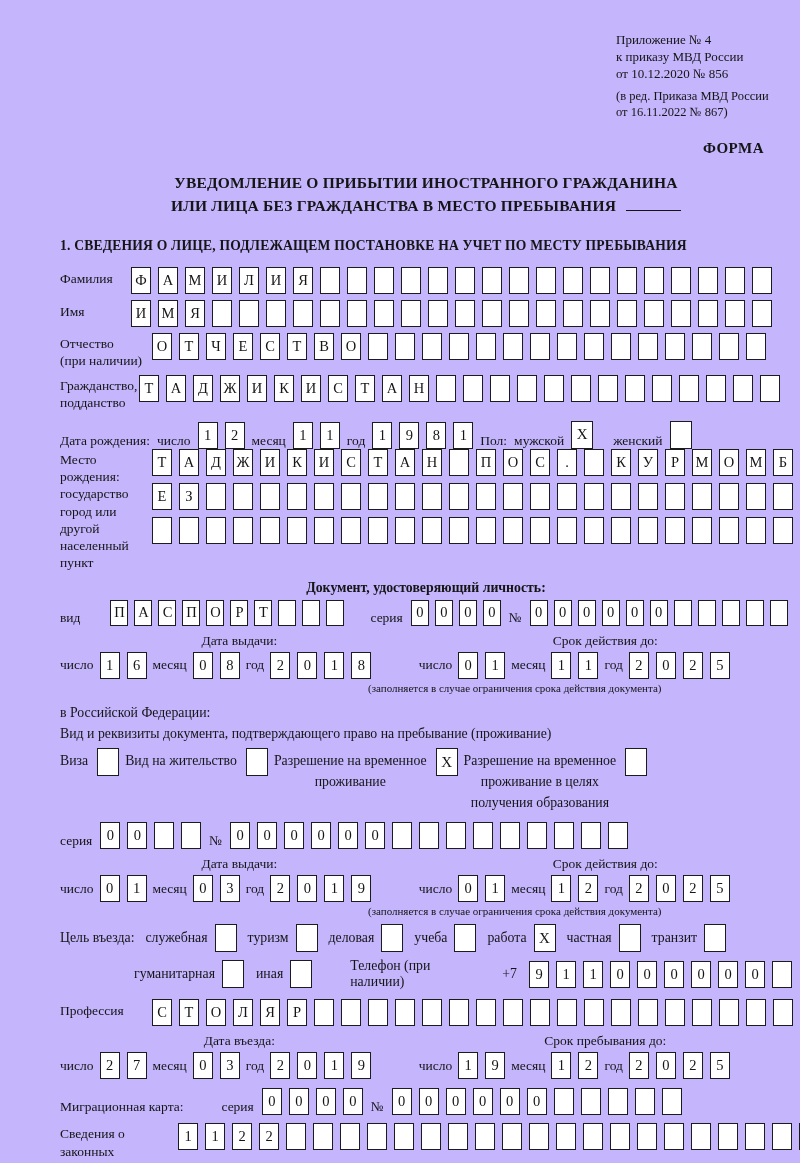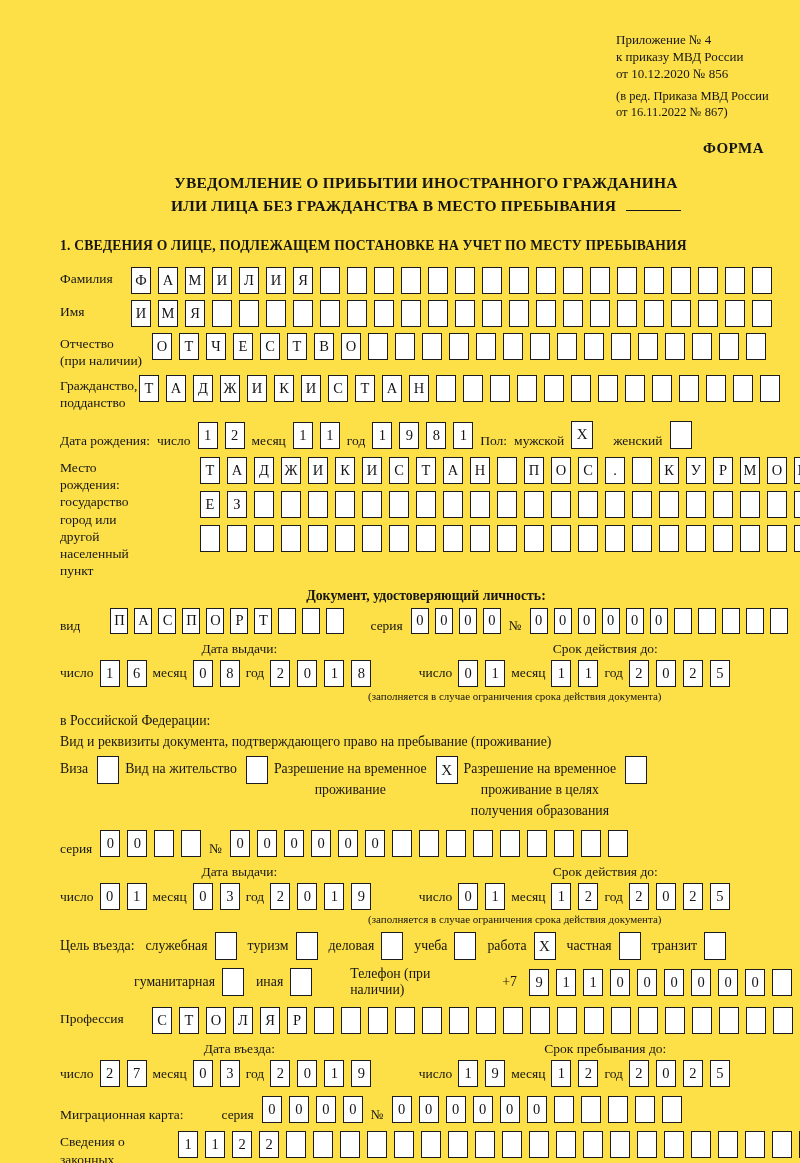--- a/index.html
+++ b/index.html
@@ -1,17 +1,17 @@
 <!DOCTYPE html>
 <html><head>
 <meta charset="utf-8">
 <style>
   html,body{margin:0;padding:0;background:#fff;}
   body{width:800px;height:1163px;color:#151515;font-family:"Liberation Serif","DejaVu Serif",serif;}
-  .page{box-sizing:border-box;width:800px;height:1163px;padding:32px 8px 0 60px;overflow:hidden;background:#fde047;}
+  .page{box-sizing:border-box;width:800px;height:1163px;padding:32px 8px 0 60px;overflow:hidden;background:#c4b5fd;}
 
   
   .hdr{margin-left:556px;font-size:13px;line-height:1.3;}
   .hdr .l{white-space:nowrap;}
   .hdr2{margin-left:556px;font-size:12.5px;line-height:1.3;margin-top:5px;}
   .forma{font-weight:bold;font-size:15px;text-align:right;padding-right:28px;margin-top:20px;letter-spacing:.5px;}
 
   
   .title{text-align:center;font-weight:bold;font-size:15.5px;line-height:1.5;margin-top:14px;letter-spacing:.2px;}
   .blank{display:inline-block;width:55px;border-bottom:1.6px solid #151515;height:.9em;margin-left:10px;}
@@ -221,21 +221,21 @@
         <span class="cell">1</span>
       </span>
     <span class="slbl">Пол:</span>
     <span class="slbl">мужской</span>
     <span class="cb">X</span>
     <span class="gap6"></span>
     <span class="slbl">женский</span>
     <span class="cb"></span>
   </div>
 
-  <div class="row" style="margin-top:8px;gap:48px;">
+  <div class="row" style="margin-top:0;">
     <span class="ml w92">
       <span>Место рождения:</span>
       <span>государство</span>
       <span>город или другой</span>
       <span>населенный пункт</span>
     </span>
     <span class="cellcol">
       <span class="cells">
           <span class="cell">Т</span>
           <span class="cell">А</span>

